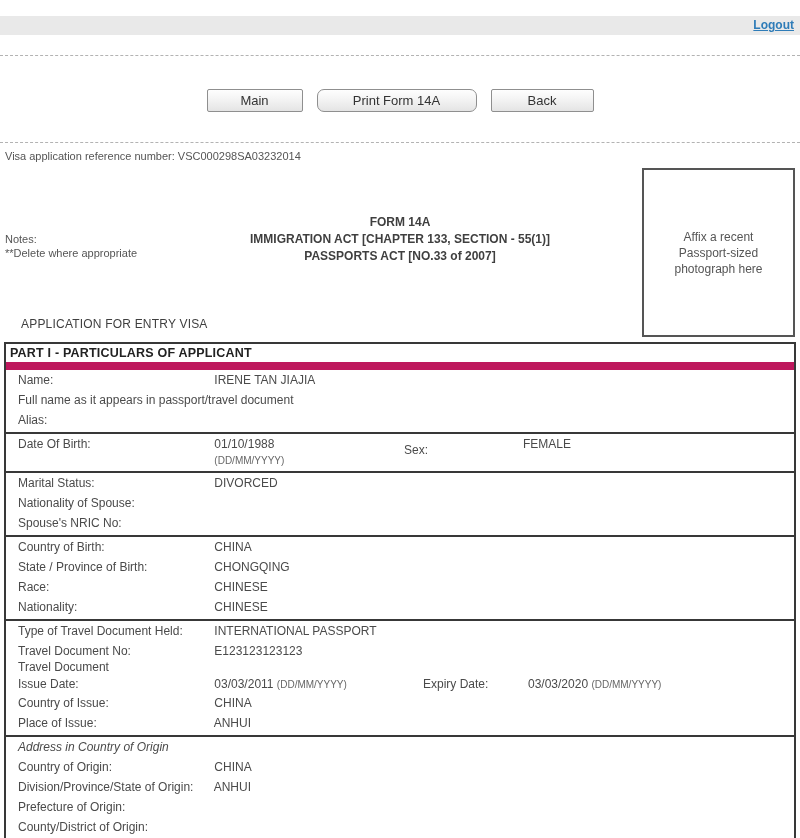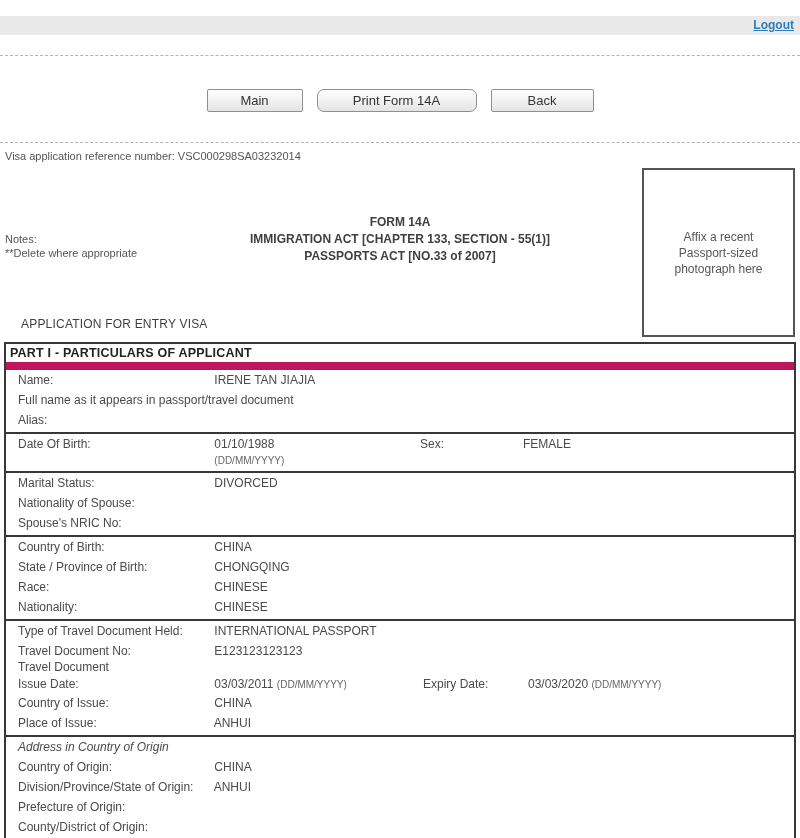--- a/index.html
+++ b/index.html
@@ -53,21 +53,21 @@
     line-height:14px;padding:2px 4px 2px;border-bottom:8px solid #be185d;
     letter-spacing:0.2px;
   }
   .block{padding:0 8px 2px;border-bottom:2px solid #383838;}
   .block:last-child{border-bottom:none;min-height:121px;}
   .line{position:relative;padding-left:4px;line-height:20px;height:20px;white-space:nowrap;}
   .line-sm{height:15px;line-height:12px;}
   .line-md{height:17px;line-height:17px;}
   .lab{display:inline-block;min-width:193px;}
   .hint{font-size:10px;color:#666;}
-  .pos-sex-lab{position:absolute;left:406px;}
+  .pos-sex-lab{position:absolute;left:390px;margin-top:6px;}
   .pos-sex-val{position:absolute;left:509px;}
   .pos-exp-lab{position:absolute;left:409px;}
   .pos-exp-val{position:absolute;left:514px;white-space:nowrap;}
   .origin-heading{font-style:italic;}
 </style>
 </head>
 <body>
 
 <div class="topbar">
   <a class="logout-link" href="#">Logout</a>

